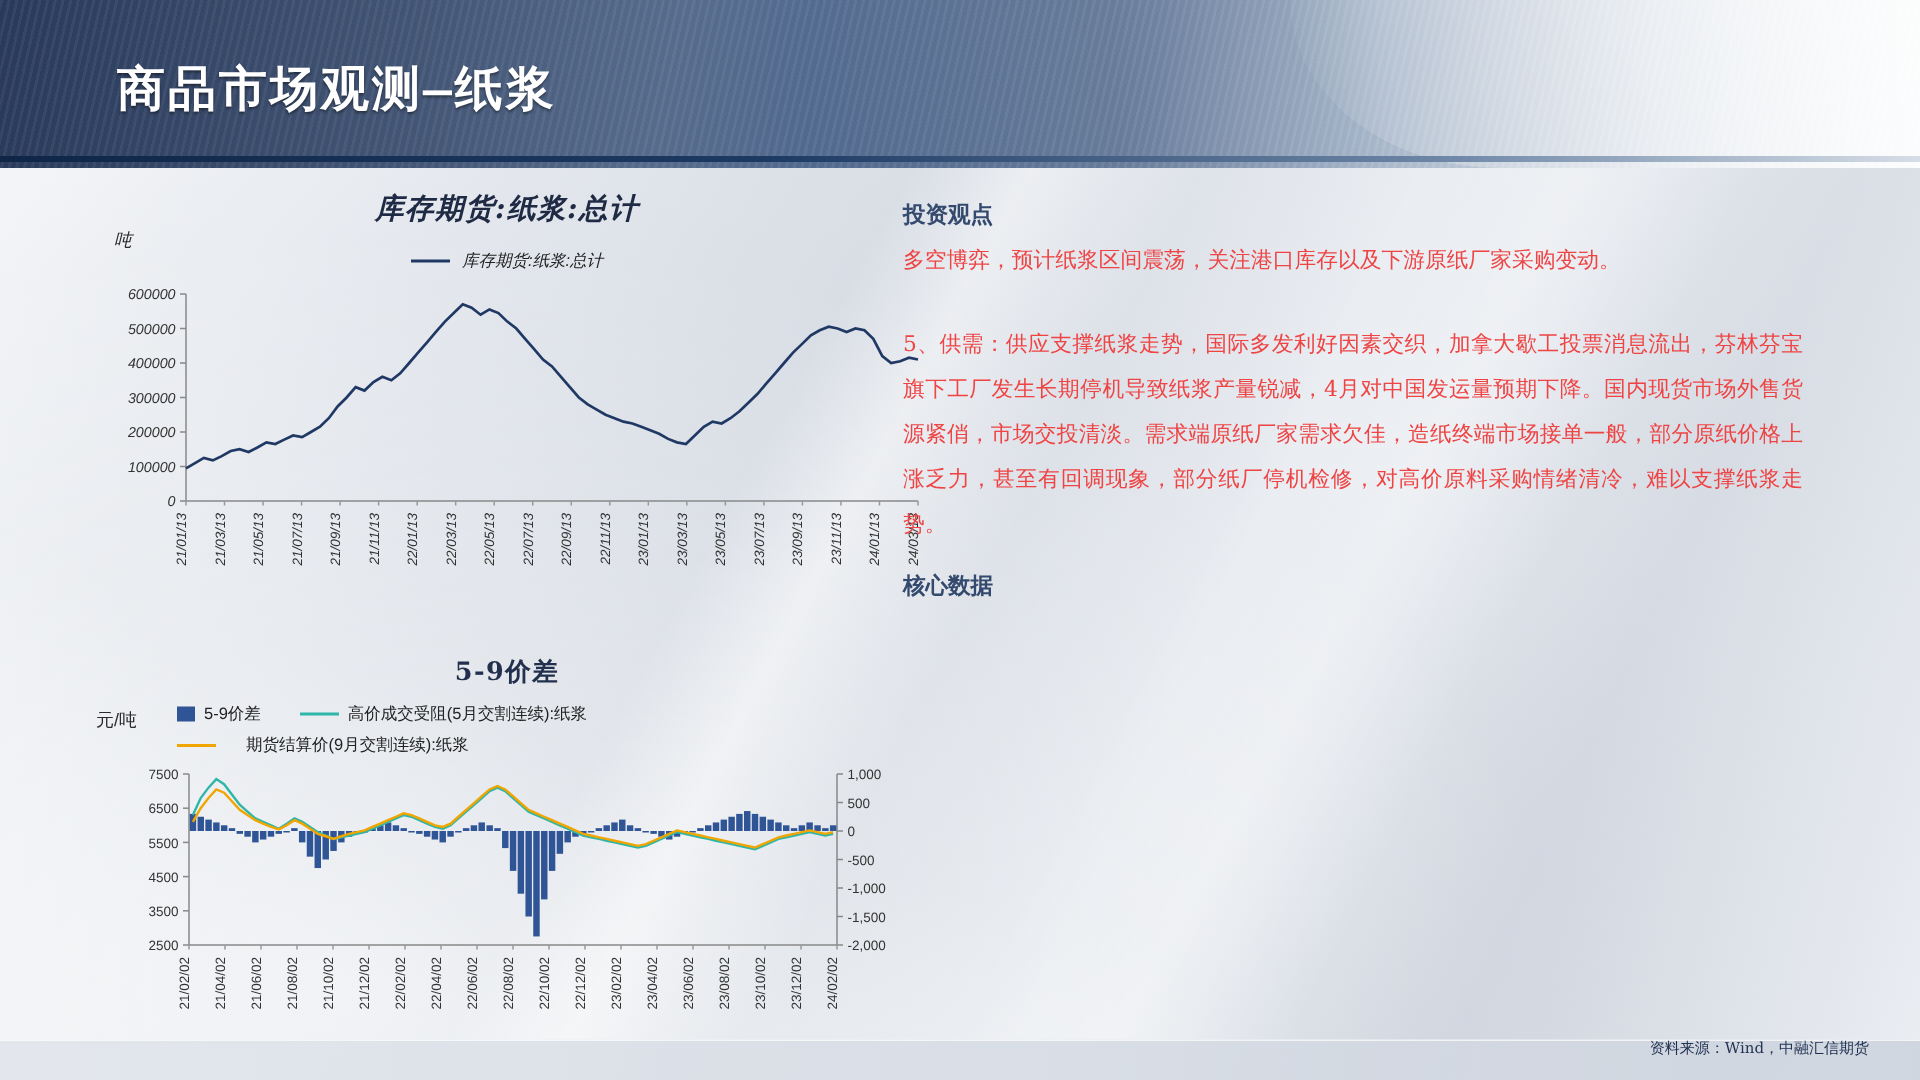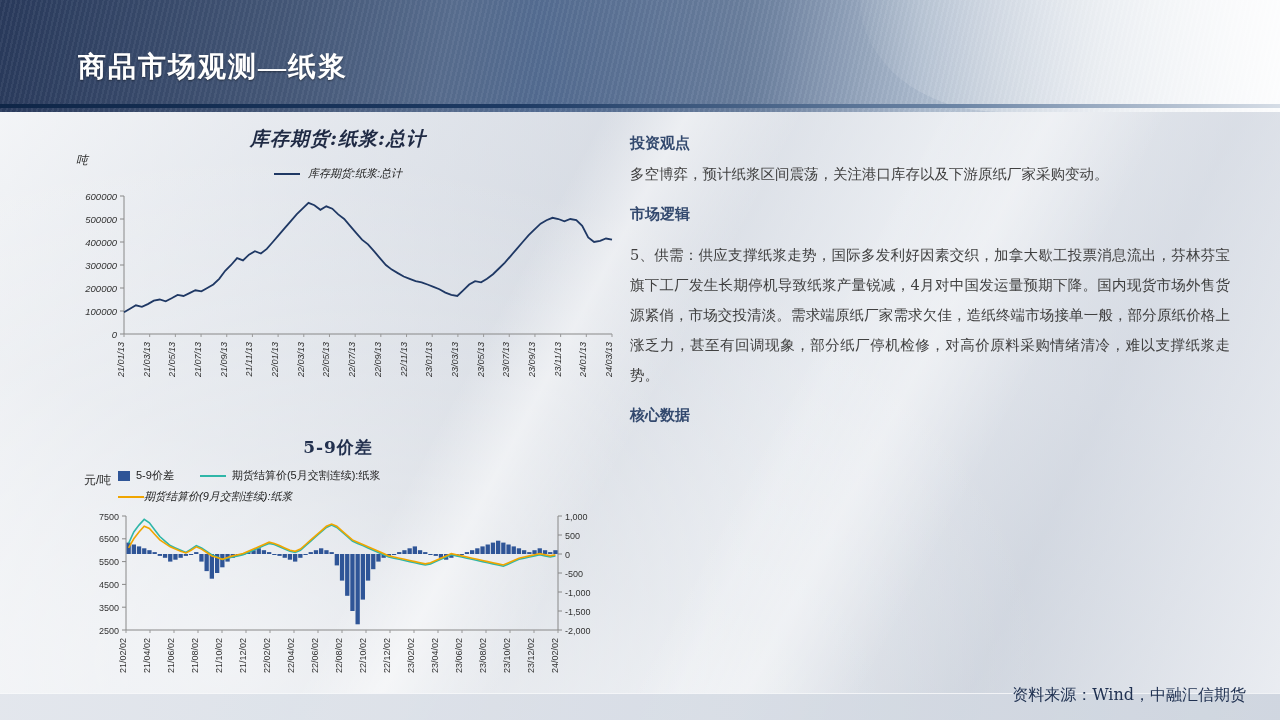--- a/index.html
+++ b/index.html
@@ -26,23 +26,23 @@
       linear-gradient(90deg, #1c2e52 0%, #23395f 22%, #33507c 42%, #5f7596 58%, #9fb0c6 72%, #ccd5e0 86%, #e8edf3 100%);
     overflow:hidden;
   }
   .header .hgloss {
     position:absolute; left:0; top:0; width:100%; height:100%;
     background:
       linear-gradient(100deg, rgba(255,255,255,0.06) 0%, rgba(255,255,255,0.2) 35%, rgba(255,255,255,0.05) 60%, rgba(255,255,255,0.3) 100%),
       repeating-linear-gradient(103deg, rgba(255,255,255,0.05) 0px, rgba(255,255,255,0.05) 2px, rgba(0,0,0,0.02) 2px, rgba(0,0,0,0.02) 5px);
   }
   .header-title {
-    position:absolute; left:78px; top:48px;
-    font-family:Liberation Serif, serif;
-    font-weight:bold; font-size:28px; color:#ffffff;
+    position:absolute; left:78px; top:38px;
+    font-family:Liberation Mono, monospace;
+    font-weight:bold; font-size:32px; color:#ffffff;
     letter-spacing:2px;
     text-shadow:0 1px 2px rgba(0,0,0,0.45);
   }
   .header-underline {
     position:absolute; left:0; top:104px; width:1280px; height:4px;
     background:linear-gradient(90deg,#0f2647 0%, #1d3a63 40%, #6d86a6 75%, #d6dde6 100%);
   }
   .header-curve {
     position:absolute; right:0; top:0; width:420px; height:112px;
     background:linear-gradient(80deg, rgba(255,255,255,0) 0%, rgba(255,255,255,0.55) 60%, rgba(255,255,255,0.85) 100%);
@@ -64,38 +64,38 @@
 
   .legend-row { display:flex; align-items:center; justify-content:center; gap:8px; font-size:11px; color:#222; }
   .legend-line { display:inline-block; width:26px; height:0; border-top:2px solid #1f3864; }
   .legend-sq { display:inline-block; width:12px; height:10px; background:#2f5597; }
 
   .axis-text { font-size:9.5px; fill:#333; font-family:"Liberation Sans", sans-serif; }
   .axis-text-sm { font-size:9px; fill:#333; font-family:"Liberation Sans", sans-serif; }
 
   
   .right-col {
-    position:absolute; left:630px; top:134px; width:600px; height:530px;
+    position:absolute; left:602px; top:134px; width:600px; height:530px;
     color:#1c2a4a;
   }
   .sec-head {
     font-family:"DejaVu Serif","Liberation Serif", serif;
     font-weight:bold; font-size:15px; color:#33496e; margin:0 0 6px 0;
   }
   .sec-body {
     font-family:"DejaVu Serif","Liberation Serif", serif;
-    font-size:14.5px; line-height:30px; color:#404040; margin:0; text-align:justify;
+    font-size:14.5px; line-height:30px; color:#ef4444; margin:0; text-align:justify;
   }
   .gap { height:16px; }
   .gap-sm { height:10px; }
 
   .source {
     position:absolute; right:34px; bottom:14px;
     font-family:"DejaVu Serif","Liberation Serif", serif;
-    font-size:16px; color:#1f3050;
+    font-size:10px; color:#1f3050;
   }
   .footer-band {
     position:absolute; left:0; bottom:0; width:1280px; height:26px;
     background:linear-gradient(90deg, rgba(225,229,236,0.9), rgba(205,212,222,0.9));
     border-top:1px solid rgba(255,255,255,0.7);
   }
 </style>
 </head>
 <body>
 
@@ -173,33 +173,33 @@
         <line x1="528.3157894736842" y1="148" x2="528.3157894736842" y2="151" stroke="#999" stroke-width="1"></line>
         <text x="528.3157894736842" y="156" class="axis-text-sm" transform="rotate(-90 528.3157894736842 156)" text-anchor="end">24/01/13</text>
         <line x1="554" y1="148" x2="554" y2="151" stroke="#999" stroke-width="1"></line>
         <text x="554" y="156" class="axis-text-sm" transform="rotate(-90 554 156)" text-anchor="end">24/03/13</text>
         <path d="M66.0 126.2 L72.0 122.7 L77.9 119.3 L83.9 120.9 L89.8 118.1 L95.8 114.7 L101.7 113.5 L107.7 115.3 L113.6 112.3 L119.6 108.9 L125.5 110.0 L131.5 107.1 L137.4 104.3 L143.4 105.4 L149.3 102.0 L155.3 98.5 L161.2 92.8 L167.2 84.8 L173.1 79.0 L179.1 72.1 L185.0 74.4 L191.0 68.7 L196.9 65.2 L202.9 67.5 L208.8 62.9 L214.8 56.0 L220.7 49.1 L226.7 42.2 L232.6 35.3 L238.6 28.4 L244.5 22.7 L250.5 16.9 L256.4 19.2 L262.4 23.8 L268.3 20.3 L274.3 22.7 L280.2 28.4 L286.2 33.0 L292.1 39.9 L298.1 46.8 L304.0 53.7 L310.0 58.3 L316.0 65.2 L321.9 72.1 L327.9 79.0 L333.8 83.6 L339.8 87.1 L345.7 90.5 L351.7 92.8 L357.6 95.1 L363.6 96.3 L369.5 98.5 L375.5 100.8 L381.4 103.2 L387.4 106.6 L393.3 108.9 L399.3 110.0 L405.2 104.3 L411.2 98.5 L417.1 95.1 L423.1 96.3 L429.0 92.8 L435.0 88.2 L440.9 82.5 L446.9 76.7 L452.8 69.8 L458.8 62.9 L464.7 56.0 L470.7 49.1 L476.6 43.4 L482.6 37.6 L488.5 34.2 L494.5 31.8 L500.4 33.0 L506.4 35.3 L512.3 33.0 L518.3 34.2 L524.2 39.9 L530.2 51.4 L536.1 56.0 L542.1 54.8 L548.0 52.5 L554.0 53.7" fill="none" stroke="#1f3864" stroke-width="1.8"></path>
       </svg>
   </div>
 
   <div style="position:relative; width:560px; height:270px; margin-top:10px;">
     <div class="chart-title small">5-9价差</div>
-    <div class="unit-label" style="left:26px; top:36px;">元/吨</div>
+    <div class="unit-label" style="left:6px; top:36px;">元/吨</div>
     <div style="position:absolute; left:60px; top:32px; width:500px; font-size:11px; color:#222;">
       <div style="display:flex; gap:26px; align-items:center;">
         <span style="display:flex; align-items:center; gap:6px;">
           <span class="legend-sq"></span>
           <span>5-9价差</span>
         </span>
         <span style="display:flex; align-items:center; gap:6px;">
           <span class="legend-line" style="border-top-color:#2fb6a8;"></span>
-          <span>期货结算价(5月交割连续):纸浆</span>
+          <span>高价成交受阻(5月交割连续):纸浆</span>
         </span>
       </div>
-      <div style="display:flex; gap:0; align-items:center; margin-top:6px;font-style:italic;">
+      <div style="display:flex; gap:20px; align-items:center; margin-top:6px;">
         <span class="legend-line" style="border-top-color:#f0a500;"></span>
         <span>期货结算价(9月交割连续):纸浆</span>
       </div>
     </div>
     <svg id="chart2" width="560" height="200" style="position:absolute; left:0; top:72px;">
         <line x1="64" y1="122" x2="68" y2="122" stroke="#888" stroke-width="1"></line>
         <text x="61" y="125.5" text-anchor="end" class="axis-text-sm">2500</text>
         <line x1="64" y1="99.2" x2="68" y2="99.2" stroke="#888" stroke-width="1"></line>
         <text x="61" y="102.7" text-anchor="end" class="axis-text-sm">3500</text>
         <line x1="64" y1="76.4" x2="68" y2="76.4" stroke="#888" stroke-width="1"></line>
@@ -354,21 +354,20 @@
   </div>
 </div>
 
 <div class="right-col">
   <div>
     <p class="sec-head">投资观点</p>
     <p class="sec-body">多空博弈，预计纸浆区间震荡，关注港口库存以及下游原纸厂家采购变动。</p>
   </div>
   <div class="gap"></div>
   <div>
-    <p class="sec-head">市场逻辑</p>
   </div>
   <div class="gap-sm"></div>
   <div>
     <p class="sec-body">5、供需：供应支撑纸浆走势，国际多发利好因素交织，加拿大歇工投票消息流出，芬林芬宝旗下工厂发生长期停机导致纸浆产量锐减，4月对中国发运量预期下降。国内现货市场外售货源紧俏，市场交投清淡。需求端原纸厂家需求欠佳，造纸终端市场接单一般，部分原纸价格上涨乏力，甚至有回调现象，部分纸厂停机检修，对高价原料采购情绪清冷，难以支撑纸浆走势。</p>
   </div>
   <div class="gap"></div>
   <div>
     <p class="sec-head">核心数据</p>
   </div>
 </div>

